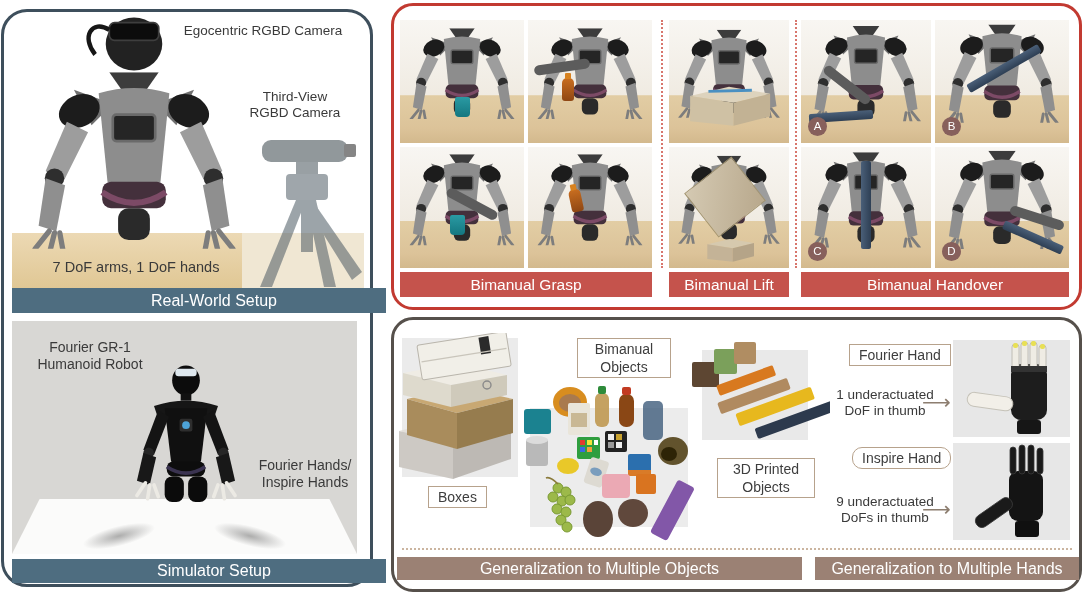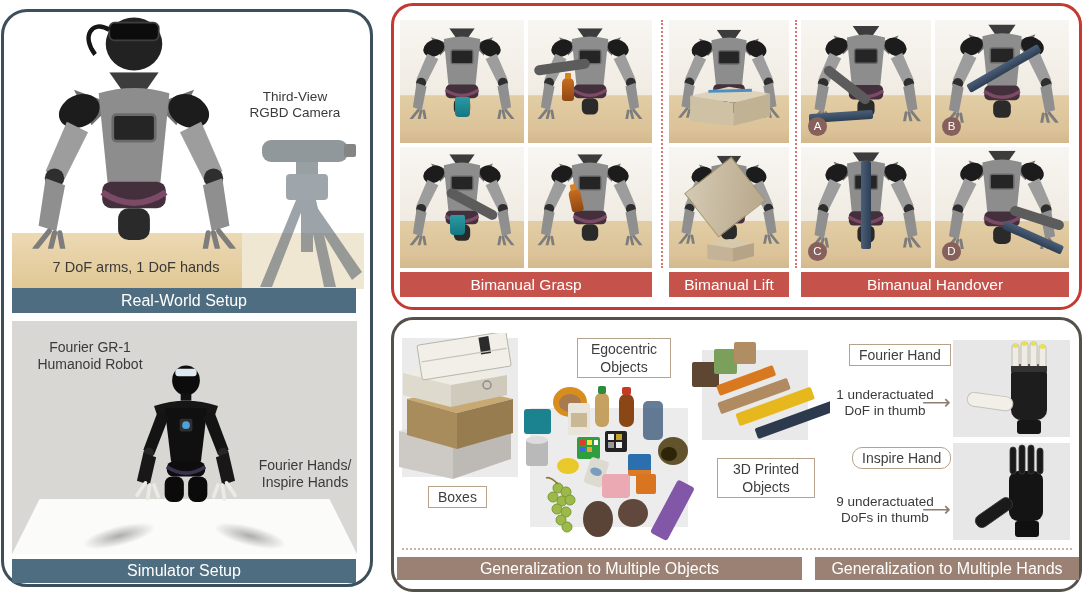--- a/index.html
+++ b/index.html
@@ -4,21 +4,21 @@
 <style>
   html,body{margin:0;padding:0;background:#fff;}
   .stage{position:relative;width:1086px;height:594px;background:#fff;overflow:hidden;
          font-family:"Liberation Sans",sans-serif;color:#333;}
   .panel{position:absolute;background:#fff;box-sizing:border-box;}
   #left-panel{left:1px;top:9px;width:372px;height:578px;border:3px solid var(--left-border,#3e4f5c);border-radius:26px;}
   #tasks-panel{left:391px;top:3px;width:691px;height:307px;border:3px solid var(--red-border,#c23a31);border-radius:22px;}
   #gen-panel{left:391px;top:317px;width:691px;height:275px;border:3px solid var(--brown-border,#56504b);border-radius:22px;}
   .abs{position:absolute;}
   .banner{position:absolute;color:#fff;text-align:center;font-size:16px;line-height:25px;height:25px;}
-  .banner.slate{background:var(--slate-banner,#4e6d80);}
+  .banner.slate{background:var(--slate-banner,#4e6d80);padding-left:30px;}
   .banner.red{background:var(--red-banner,#c5534c);font-size:15.5px;}
   .banner.brown{background:var(--brown-banner,#9b8174);line-height:23px;height:23px;}
   .caption{position:absolute;color:#3a3a3a;font-size:13.5px;line-height:1.22;text-align:center;}
   .tag{position:absolute;background:#fff;border:1.2px solid #b7a28c;color:#3e3e3e;font-size:14px;
        padding:1px 9px;line-height:1.3;text-align:center;}
   .photo{position:absolute;overflow:hidden;
          background:linear-gradient(180deg,#f8f6f2 0%,#f0ebe2 61%,#e2cda4 61.5%,#dcc399 88%,#d3b98d 100%);}
   .robot{position:absolute;top:2%;left:50%;transform:translateX(-50%);width:88%;height:84%;}
   .vdot{position:absolute;width:0;border-left:2px dotted #d8766d;}
   .hdot{position:absolute;height:0;border-top:2px dotted #cbb5a0;}
@@ -94,20 +94,23 @@
         <rect x="100" y="12" width="12" height="13" rx="2" fill="#222"></rect>
         <rect x="52" y="30" width="22" height="12" fill="#46535b"></rect>
         <rect x="42" y="42" width="42" height="26" rx="4" fill="#515f68"></rect>
         <g fill="#4d5b64">
           <polygon points="52,68 62,68 28,155 16,155"></polygon>
           <polygon points="62,68 72,68 92,155 80,155"></polygon>
           <polygon points="58,68 68,68 118,140 108,148"></polygon>
           <rect x="57" y="68" width="12" height="52"></rect>
         </g>
       </svg>
+      <div class="caption" style="left:155px;top:11px;width:196px;">
+        <span>Egocentric RGBD Camera</span>
+      </div>
       <div class="caption" style="left:232px;top:77px;width:106px;">
         <div>Third-View</div>
         <div>RGBD Camera</div>
       </div>
       <div class="caption" style="left:36px;top:247px;width:180px;font-size:14.5px;">
         <span>7 DoF arms, 1 DoF hands</span>
       </div>
     </div>
 
     <div class="banner slate" style="left:8px;top:276px;width:344px;">
@@ -276,21 +279,21 @@
         <rect x="24" y="5" width="90" height="35" rx="2" fill="#f1efe8" stroke="#b9b5ac" stroke-width="1"></rect>
         <rect x="86" y="7" width="10" height="17" fill="#2b2b2b"></rect>
         <line x1="26" y1="22" x2="112" y2="22" stroke="#c9c5bb" stroke-width="1.4"></line>
       </g>
     </svg>
     <div class="tag" style="left:34px;top:166px;">
       <span>Boxes</span>
     </div>
 
     <div class="tag" style="left:183px;top:18px;width:74px;">
-      <div>Egocentric</div>
+      <div>Bimanual</div>
       <div>Objects</div>
     </div>
     <div class="objphoto" style="left:136px;top:88px;width:158px;height:119px;background:#ececec;"></div>
     <svg class="abs" style="left:126px;top:60px;width:175px;height:165px;" viewBox="0 0 175 165">
       <rect x="4" y="29" width="27" height="25" rx="3" fill="#1b8290"></rect>
       <ellipse cx="50" cy="22" rx="17" ry="15" fill="#d88d1f"></ellipse>
         <ellipse cx="50" cy="23" rx="11" ry="9" fill="#a97a4e"></ellipse>
       <rect x="48" y="23" width="22" height="32" rx="2" fill="#e9e5da"></rect>
         <rect x="51" y="33" width="16" height="14" fill="#c9b894"></rect>
       <rect x="75" y="13" width="14" height="34" rx="6" fill="#c09a55" opacity="0.92"></rect>

